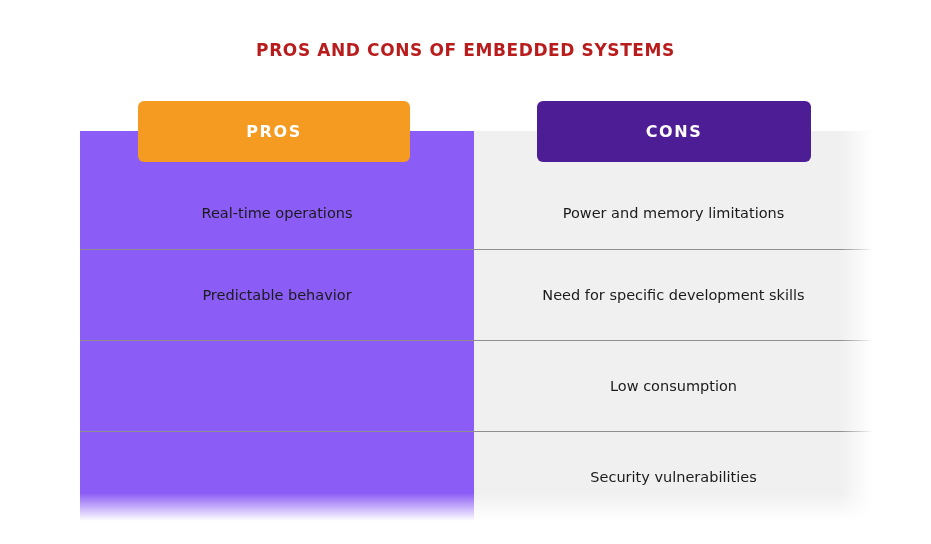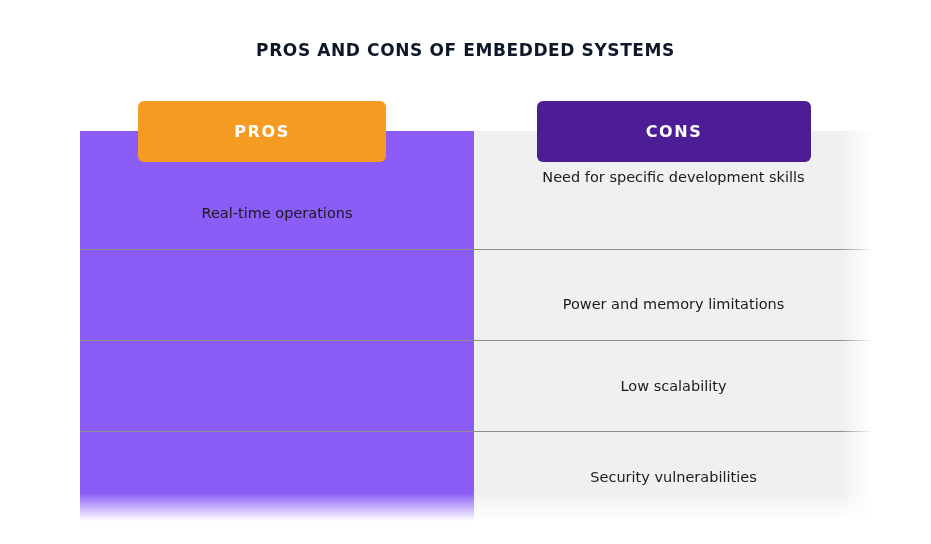--- a/index.html
+++ b/index.html
@@ -25,21 +25,21 @@
   
   .title {
     position: absolute;
     left: 0;
     top: 40px;
     width: 931px;
     text-align: center;
     font-size: 17px;
     font-weight: bold;
     letter-spacing: 0.6px;
-    color: #0f172a;
+    color: #b91c1c;
     font-family: "DejaVu Sans", sans-serif;
   }
 
   
   .table-panel {
     position: absolute;
     left: 80px;
     top: 131px;
     width: 793px;
     height: 390px;
@@ -108,46 +108,47 @@
     align-items: center;
     justify-content: center;
     font-size: 16px;
     font-weight: bold;
     letter-spacing: 1.6px;
     color: #ffffff;
     font-family: "DejaVu Sans", sans-serif;
   }
   .badge-pros {
     left: 138px;
-    width: 248px;
+    width: 272px;
     background: #f59b21;
   }
   .badge-cons {
     left: 537px;
     width: 274px;
     background: #4c1d95;
   }
 </style>
 </head>
 <body>
 
 <div id="canvas">
 
   <div class="title">PROS AND CONS OF EMBEDDED SYSTEMS</div>
 
   <div class="table-panel">
 
     <div class="col col-pros">
       <div class="cell first">Real-time operations</div>
+      <div class="cell">Predictable behavior</div>
     </div>
 
     <div class="col col-cons">
+      <div class="cell first">Power and memory limitations</div>
       <div class="cell">Need for specific development skills</div>
-      <div class="cell first">Power and memory limitations</div>
-      <div class="cell">Low scalability</div>
+      <div class="cell">Low consumption</div>
       <div class="cell">Security vulnerabilities</div>
     </div>
 
   </div>
 
   <div class="divider d1"></div>
   <div class="divider d2"></div>
   <div class="divider d3"></div>
 
   <div class="badge badge-pros">PROS</div>

